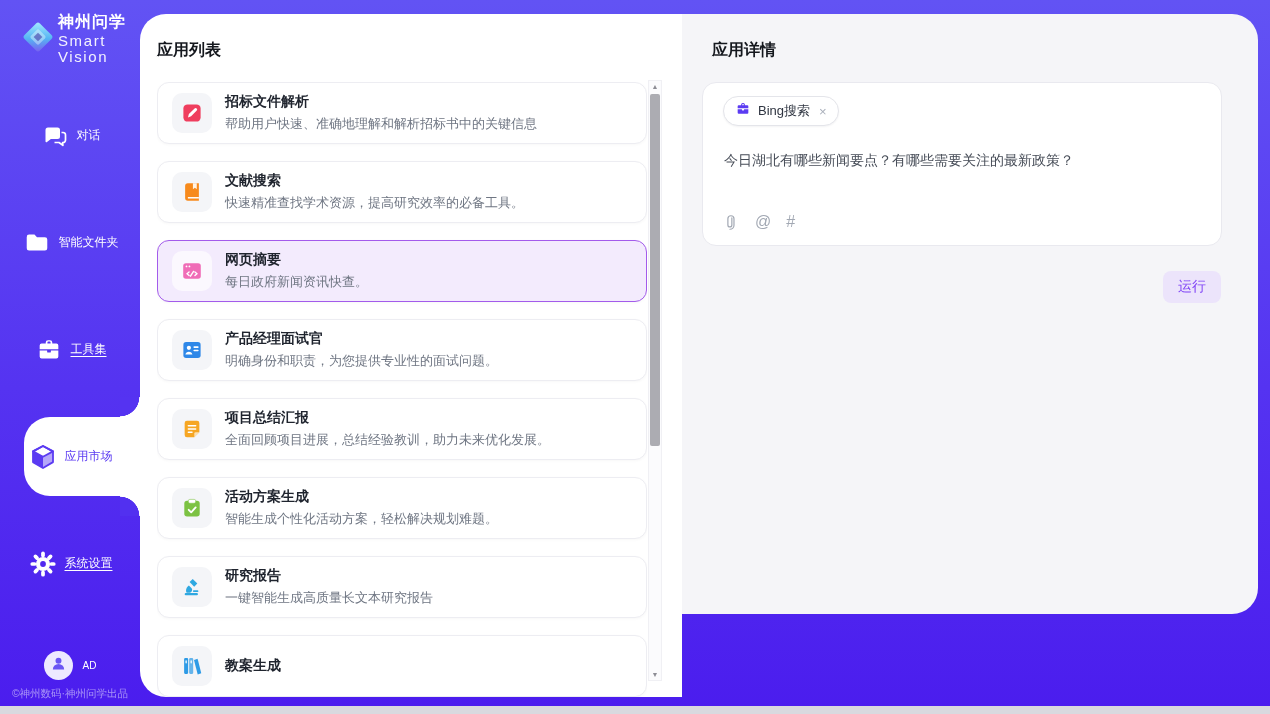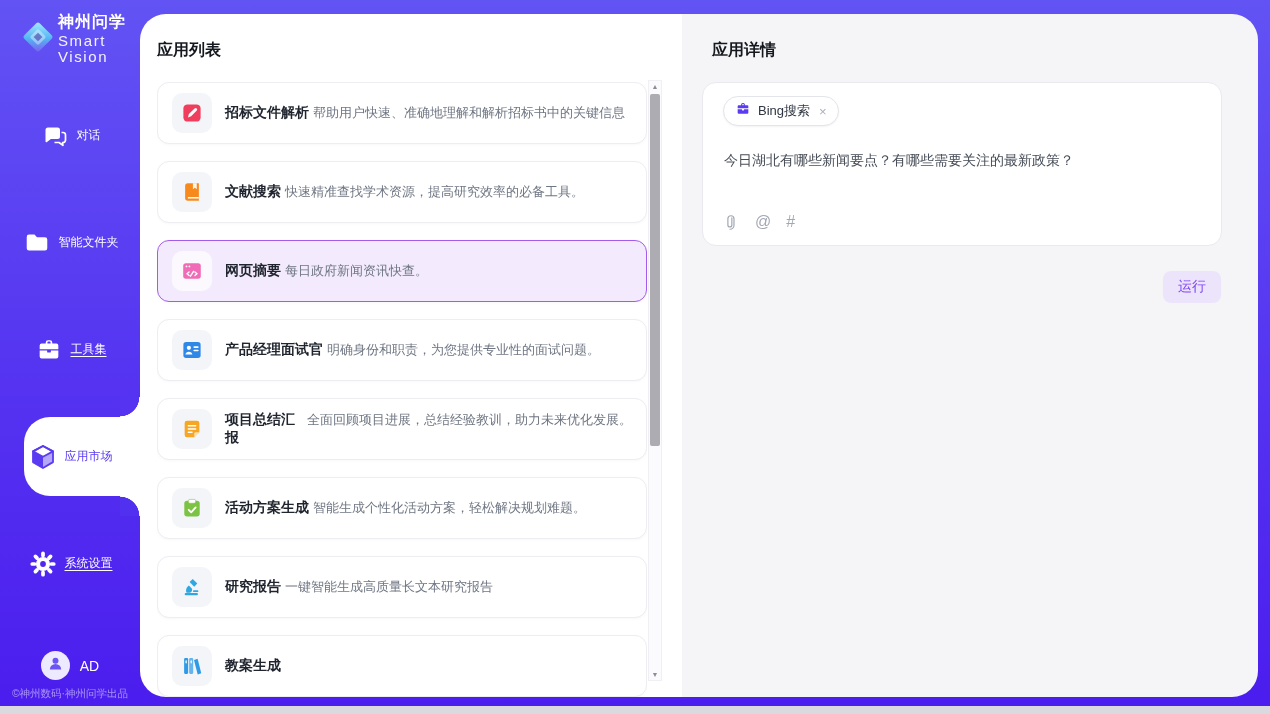--- a/index.html
+++ b/index.html
@@ -6,21 +6,21 @@
   html,body { width:1270px; height:714px; overflow:hidden;
     font-family:"Liberation Sans","DejaVu Sans",sans-serif; background:#D9D9DF; }
 
   
   .frame { position:absolute; left:0; top:0; width:1270px; height:706px;
     background:linear-gradient(180deg,#6253F4 0%,#5533F1 55%,#4B1DEE 100%); }
 
   
   .panel-list { position:absolute; left:140px; top:14px; width:542px; height:683px;
     background:#fff; border-radius:26px 0 0 26px; }
-  .panel-detail { position:absolute; left:682px; top:14px; width:576px; height:683px;
+  .panel-detail { position:absolute; left:682px; top:14px; width:576px; height:600px;
     background:#F5F5F8; border-radius:0 26px 26px 0; }
 
   
   .sidebar { position:absolute; left:0; top:0; width:140px; height:706px; }
   .logo-row { position:absolute; top:13px; left:18px; display:flex; align-items:center; gap:0; }
   .logo-text { color:#fff; line-height:1.1; }
   .logo-name { font-size:16px; font-weight:700; letter-spacing:1px; }
   .logo-tag { font-size:15px; letter-spacing:1.6px; opacity:.92; margin-top:2px; }
 
   .nav { position:absolute; top:82px; left:0; width:140px; }
@@ -37,37 +37,37 @@
     width:20px; height:20px;
     background:radial-gradient(circle 20px at 0 0,#5533F1 0 19px,#fff 19.6px); }
   .nav-item.active .nav-blob::after { content:""; position:absolute; bottom:-20px; right:0;
     width:20px; height:20px;
     background:radial-gradient(circle 20px at 0 100%,#5230F0 0 19px,#fff 19.6px); }
 
   .user-row { position:absolute; bottom:26px; left:0; width:140px; display:flex;
     align-items:center; justify-content:center; gap:10px; cursor:pointer; }
   .avatar { width:29px; height:29px; border-radius:50%; background:#EDE9FF;
     display:flex; align-items:center; justify-content:center; }
-  .user-name { color:#fff; font-size:14px; }
+  .user-name { color:#fff; font-size:10px; }
   .side-footer { position:absolute; bottom:5px; left:0; width:140px; text-align:center;
     font-size:10.5px; color:rgba(255,255,255,.5); white-space:nowrap; }
 
   
   .list-title, .detail-title { font-size:16px; font-weight:700; color:#15181E; }
   .list-title { position:absolute; left:17px; top:26px; }
   .app-list { position:absolute; left:17px; top:68px; width:490px; bottom:0;
     overflow:hidden; display:flex; flex-direction:column; gap:17px; }
   .app-item { flex:none; height:62px; display:flex; align-items:center; gap:13px;
     padding:0 14px; background:#fff; border:1px solid #EDEDF2; border-radius:12px;
     box-shadow:0 1px 3px rgba(20,20,40,.03); cursor:pointer; }
   .app-item.selected { background:#F3EBFD; border-color:#A35BEB; }
   .app-icon-box { width:40px; height:40px; border-radius:10px; background:#F4F5F8;
     flex:none; display:flex; align-items:center; justify-content:center; }
   .app-item.selected .app-icon-box { background:#FBF8FE; }
-  .app-text { display:flex; flex-direction:row; gap:4px; min-width:0; }
+  .app-text { display:flex; flex-direction:column; gap:4px; min-width:0; }
   .app-title { font-size:14px; font-weight:700; color:#1F242E; }
   .app-desc { font-size:13px; color:#6F7683; white-space:nowrap; }
 
   .scrollbar { position:absolute; right:20px; top:66px; bottom:16px; width:14px;
     background:#FBFBFD; border:1px solid #F0F0F4; }
   .sb-arrow { position:absolute; left:0; width:12px; text-align:center; font-size:7px;
     color:#8D8D95; cursor:pointer; }
   .sb-up { top:2px; } .sb-down { bottom:2px; }
   .sb-thumb { position:absolute; left:1px; top:13px; width:10px; height:352px;
     background:#ACACB2; border-radius:2px; cursor:grab; }

